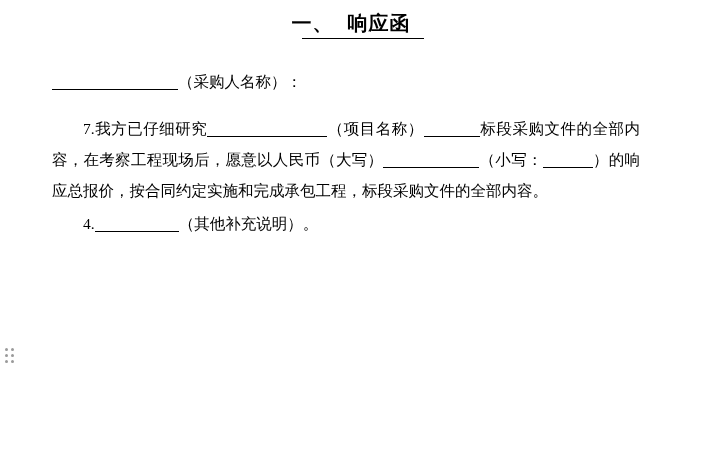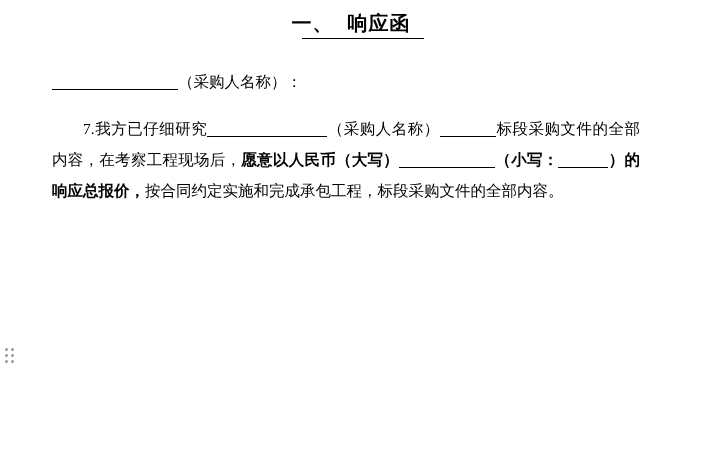--- a/index.html
+++ b/index.html
@@ -76,21 +76,21 @@
     height: 17px;
     vertical-align: -3px;
   }
   .blank.w-long  { width: 120px; }
   .blank.w-med   { width: 96px;  }
   .blank.w-short { width: 56px;  }
   .blank.w-xshort{ width: 50px;  }
   .blank.w-mid   { width: 84px;  }
 
   .bold {
-    font-weight: bold;
+    font-weight: normal;
   }
 
   .addressee-line {
     margin-bottom: 16px;
     font-size: 15.5px;
   }
 
   
   .drag-handle {
     position: absolute;
@@ -121,25 +121,28 @@
   </div>
   <div class="title-underline"></div>
 
   <div class="body-block">
 
     <p class="para addressee-line">
       <span class="blank w-long" style="width:126px"></span><span>（采购人名称）：</span>
     </p>
 
     <p class="para indent">
-      <span>7.我方已仔细研究</span><span class="blank w-long"></span><span>（采购人名称）</span><span class="blank w-short"></span><span>标段采购文件的全部内容，在考察工程现场后，</span><span class="bold">愿意以人民币（大写）</span><span class="blank w-med"></span><span class="bold">（小写：</span><span class="blank w-xshort"></span><span class="bold">）的响应总报价，</span><span>按合同约定实施和完成承包工程，标段采购文件的全部内容。</span>
+      <span>7.我方已仔细研究</span><span class="blank w-long"></span><span>（项目名称）</span><span class="blank w-short"></span><span>标段采购文件的全部内容，在考察工程现场后，</span><span class="bold">愿意以人民币（大写）</span><span class="blank w-med"></span><span class="bold">（小写：</span><span class="blank w-xshort"></span><span class="bold">）的响应总报价，</span><span>按合同约定实施和完成承包工程，标段采购文件的全部内容。</span>
     </p>
 
 
 
+    <p class="para indent">
+      <span>4.</span><span class="blank w-mid"></span><span>（其他补充说明）。</span>
+    </p>
 
   </div>
 
   <div class="drag-handle">
     <i></i>
       <i></i>
       <i></i>
       <i></i>
       <i></i>
       <i></i>

